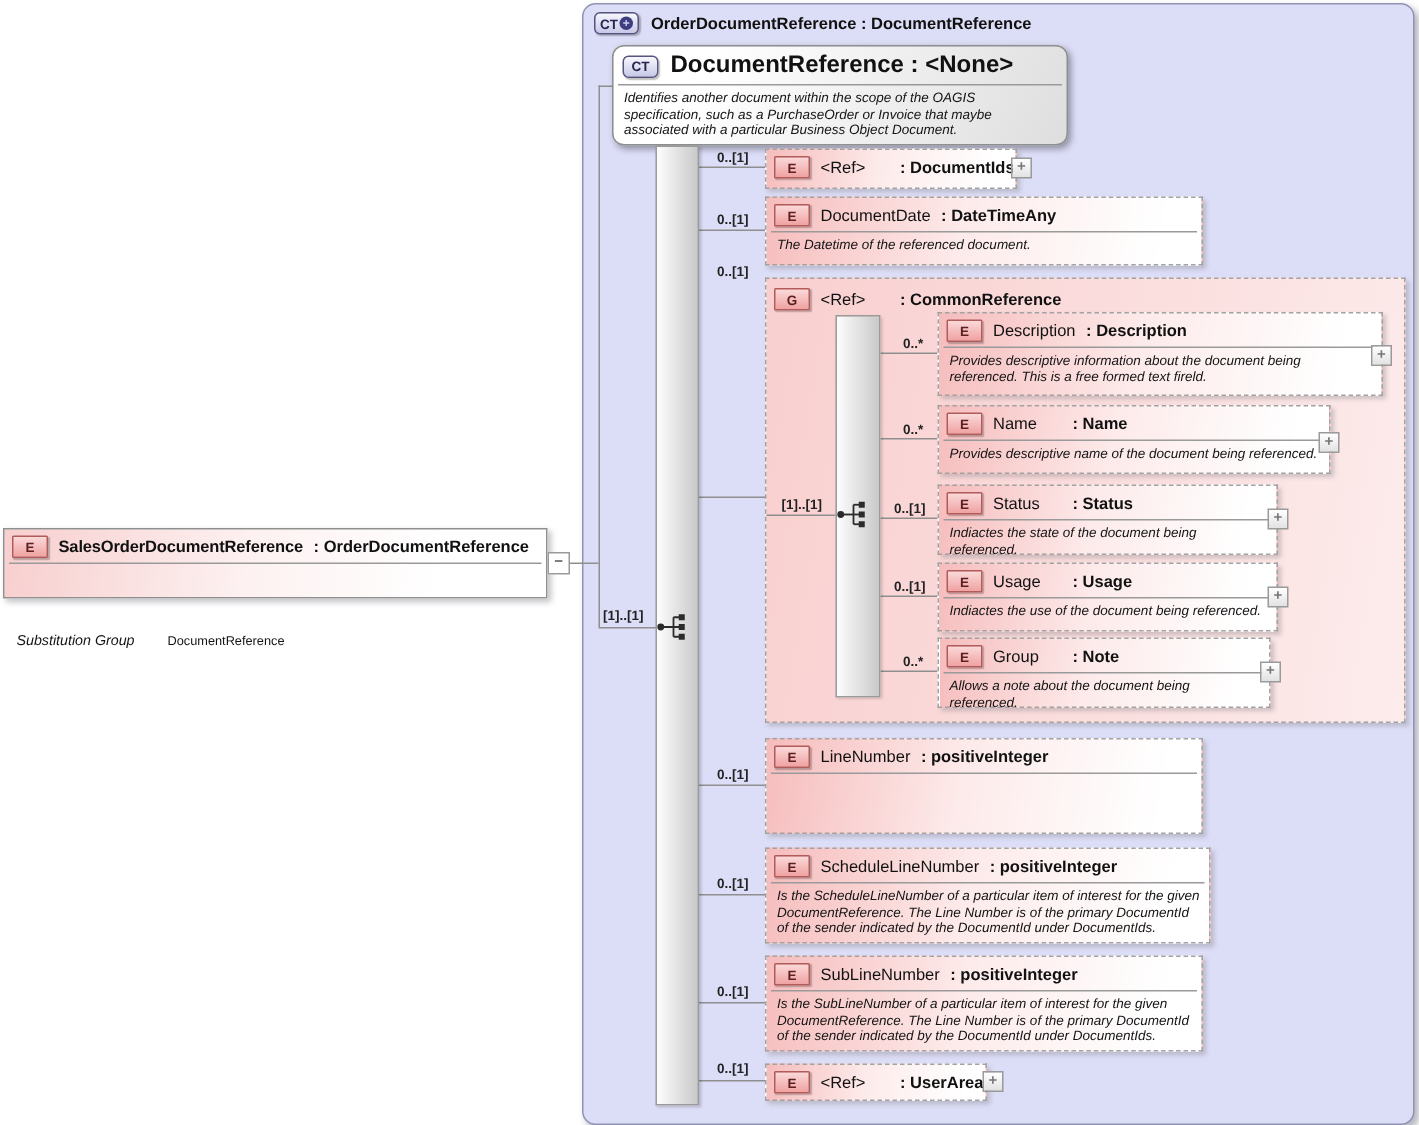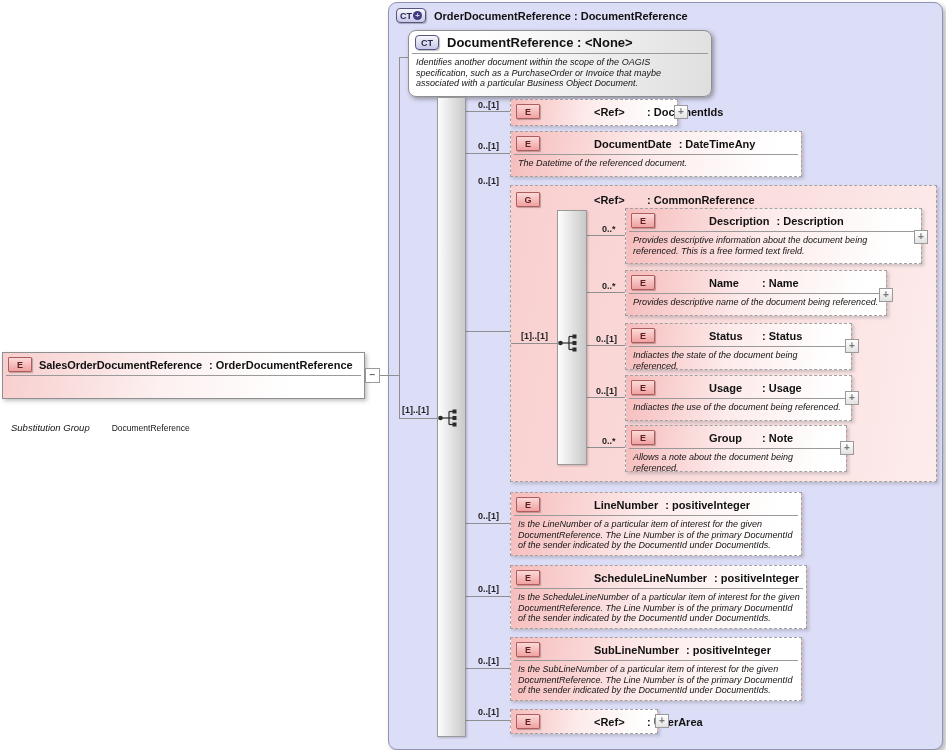--- a/index.html
+++ b/index.html
@@ -16,41 +16,41 @@
          box-shadow:3px 3px 5px rgba(90,90,110,.45);}
   .outer-head{position:absolute;left:7px;top:5px;display:flex;align-items:center;gap:8px;}
   .outer-title{font-weight:bold;font-size:11px;color:#111;}
 
   
   .ct-box{position:absolute;left:408px;top:30px;width:302px;height:65px;
           background:linear-gradient(115deg,#ffffff 20%,#dededf);
           border:1px solid #8f8f8f;border-radius:8px;
           box-shadow:2px 2px 4px rgba(70,70,80,.5);}
   .ct-head{display:flex;align-items:center;gap:8px;padding:4px 6px 3px 6px;}
-  .ct-title{font-weight:bold;font-size:13px;color:#111;}
+  .ct-title{font-weight:bold;font-size:16px;color:#111;}
 
   
   .badge{display:inline-flex;align-items:center;justify-content:center;
          width:22px;height:13px;font-size:9px;font-weight:bold;flex:0 0 auto;
          box-shadow:1px 1px 1px rgba(0,0,0,.25);}
   .badge-ct{border:1px solid #55557e;border-radius:4px;color:#26264f;
             background:linear-gradient(#f7f7fd,#c8c8e8);}
   .ctplus{width:28px;position:relative;}
   .plusdot{display:inline-block;width:9px;height:9px;margin-left:1px;border-radius:50%;
            background:#3d3d80;color:#cfcff2;font:bold 8px/9px "Liberation Sans",sans-serif;
            text-align:center;}
   .badge-e{border:1px solid #b25b5b;border-radius:1px;color:#5d1f1f;
            background:linear-gradient(#fbd9d9,#efa2a2);}
 
   
   .el-box{position:absolute;border:1px dashed #a2a2a2;
           background:linear-gradient(100deg,#f6bcbc,#fdeaea 45%,#ffffff 90%);
           box-shadow:2px 2px 3px rgba(120,120,130,.35);}
   .el-head{display:flex;align-items:center;gap:7px;height:21px;padding:1px 5px 0 5px;}
-  .nm{font-weight:bold;font-size:11px;color:#111;min-width:46px;white-space:pre;margin-left:47px;}
+  .nm{font-weight:normal;font-size:11px;color:#111;min-width:46px;white-space:pre;}
   .nm0{font-weight:bold;font-size:11px;color:#111;white-space:pre;letter-spacing:-0.1px;}
   .tp{font-weight:bold;font-size:11px;color:#111;white-space:pre;}
   .divider{border-top:1px solid #9a9a9a;margin:0 3px;}
   .desc{font-style:italic;font-size:9px;line-height:10.5px;color:#141414;padding:3px 6px 2px 7px;}
 
   
   .group-box{position:absolute;left:510px;top:185px;width:425px;height:295px;
              border:1px dashed #a2a2a2;
              background:linear-gradient(100deg,#f9cfcf,#fbdede 55%,#fdecec);
              box-shadow:2px 2px 3px rgba(120,120,130,.35);}
@@ -262,21 +262,20 @@
   </div>
   <div class="plusbox" style="left:840px;top:441px">+</div>
 
   <div class="el-box" style="left:510px;top:492px;width:290px;height:62px">
     <div class="el-head">
       <span class="badge badge-e">E</span>
       <span class="nm">LineNumber</span>
       <span class="tp">: positiveInteger</span>
     </div>
     <div class="divider"></div>
-    <div class="desc">Is the LineNumber of a particular item of interest for the given DocumentReference. The Line Number is of the primary DocumentId of the sender indicated  by the DocumentId under DocumentIds.</div>
   </div>
 
   <div class="el-box" style="left:510px;top:565px;width:295px;height:62px">
     <div class="el-head">
       <span class="badge badge-e">E</span>
       <span class="nm">ScheduleLineNumber</span>
       <span class="tp">: positiveInteger</span>
     </div>
     <div class="divider"></div>
     <div class="desc">Is the ScheduleLineNumber of a particular item of interest for the given DocumentReference. The Line Number is of the primary DocumentId of the sender indicated  by the DocumentId under DocumentIds.</div>

